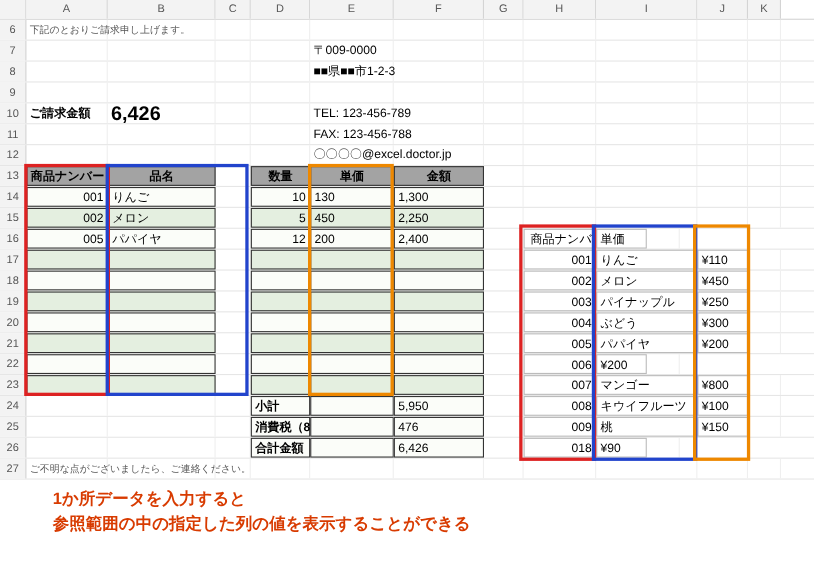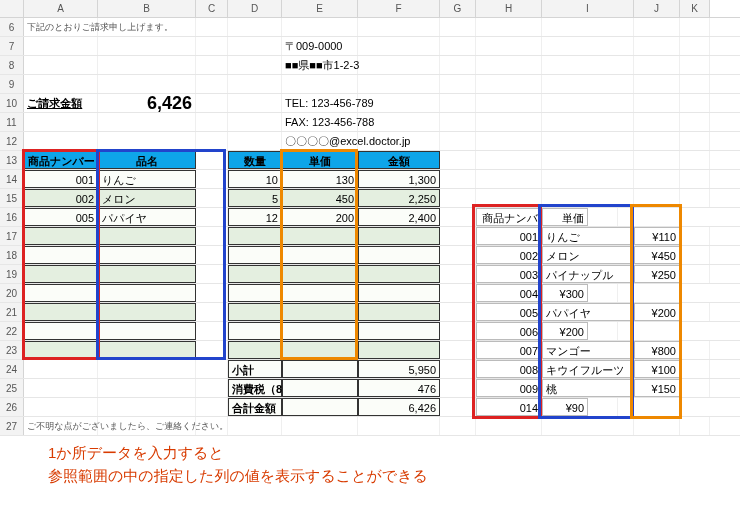--- a/index.html
+++ b/index.html
@@ -46,28 +46,28 @@
     padding: 0 3px;
     line-height: 19px;
     font-size: 11px;
     white-space: nowrap;
     overflow: visible;
   }
   
   .cA{width:74px}.cB{width:98px}.cC{width:32px}.cD{width:54px}
   .cE{width:76px}.cF{width:82px}.cG{width:36px}.cH{width:66px}
   .cI{width:92px}.cJ{width:46px}.cK{width:30px}
-  .text-r{text-align:right}
+  .text-r{text-align:left}
   .text-c{text-align:right}
   .bold{font-weight:bold}
   .big{font-size:18px;font-weight:bold}
   .small{font-size:9px;color:#555}
-  .instr{color:#d83b01;font-size:15px;font-weight:normal;padding:8px 0 2px 48px}
+  .instr{color:#d83b01;font-size:15px;font-weight:bold;padding:8px 0 2px 48px}
   
-  .inv-head{background:#0ea5e9;border:1px solid #333;font-weight:bold;text-align:center}
+  .inv-head{background:#a3a3a3;border:1px solid #333;font-weight:bold;text-align:center}
   .inv-cell{border:1px solid #333;background:#fbfdf9}
   .inv-stripe{background:#e4efe0}
   .lookup-cell{border:1px solid #bbb;padding:0 3px;line-height:19px}
   
   .hl{position:absolute;border:3px solid;pointer-events:none;z-index:5}
   .hl-red{border-color:#dd2222}
   .hl-blue{border-color:#2244cc}
   .hl-orange{border-color:#ee8800}
 </style>
 </head>
@@ -140,21 +140,21 @@
       <div class="cell cE"></div>
       <div class="cell cF"></div>
       <div class="cell cG"></div>
       <div class="cell cH"></div>
       <div class="cell cI"></div>
       <div class="cell cJ"></div>
       <div class="cell cK"></div>
     </div>
     <div class="row">
       <div class="row-h">10</div>
-      <div class="cell cA bold" style="text-decoration: underline;">ご請求金額</div>
+      <div class="cell cA bold" style="">ご請求金額</div>
       <div class="cell cB big text-r">6,426</div>
       <div class="cell cC"></div>
       <div class="cell cD"></div>
       <div class="cell cE">TEL: 123-456-789</div>
       <div class="cell cF"></div>
       <div class="cell cG"></div>
       <div class="cell cH"></div>
       <div class="cell cI"></div>
       <div class="cell cJ"></div>
       <div class="cell cK"></div>
@@ -287,20 +287,21 @@
     <div class="row">
       <div class="row-h">20</div>
       <div class="cell cA inv-cell"></div>
       <div class="cell cB inv-cell"></div>
       <div class="cell cC"></div>
       <div class="cell cD inv-cell"></div>
       <div class="cell cE inv-cell"></div>
       <div class="cell cF inv-cell"></div>
       <div class="cell cG"></div>
       <div class="cell cH lookup-cell text-c">004</div>
+      <div class="cell cI lookup-cell">ぶどう</div>
       <div class="cell cJ lookup-cell text-r">¥300</div>
       <div class="cell cK"></div>
     </div>
     <div class="row">
       <div class="row-h">21</div>
       <div class="cell cA inv-cell inv-stripe"></div>
       <div class="cell cB inv-cell inv-stripe"></div>
       <div class="cell cC"></div>
       <div class="cell cD inv-cell inv-stripe"></div>
       <div class="cell cE inv-cell inv-stripe"></div>
@@ -368,21 +369,21 @@
     </div>
     <div class="row">
       <div class="row-h">26</div>
       <div class="cell cA"></div>
       <div class="cell cB"></div>
       <div class="cell cC"></div>
       <div class="cell cD bold inv-cell">合計金額</div>
       <div class="cell cE inv-cell"></div>
       <div class="cell cF text-r inv-cell">6,426</div>
       <div class="cell cG"></div>
-      <div class="cell cH lookup-cell text-c">014</div>
+      <div class="cell cH lookup-cell text-c">018</div>
       <div class="cell cJ lookup-cell text-r">¥90</div>
       <div class="cell cK"></div>
     </div>
     <div class="row">
       <div class="row-h">27</div>
       <div class="cell cA small">ご不明な点がございましたら、ご連絡ください。</div>
       <div class="cell cB"></div>
       <div class="cell cC"></div>
       <div class="cell cD"></div>
       <div class="cell cE"></div>

